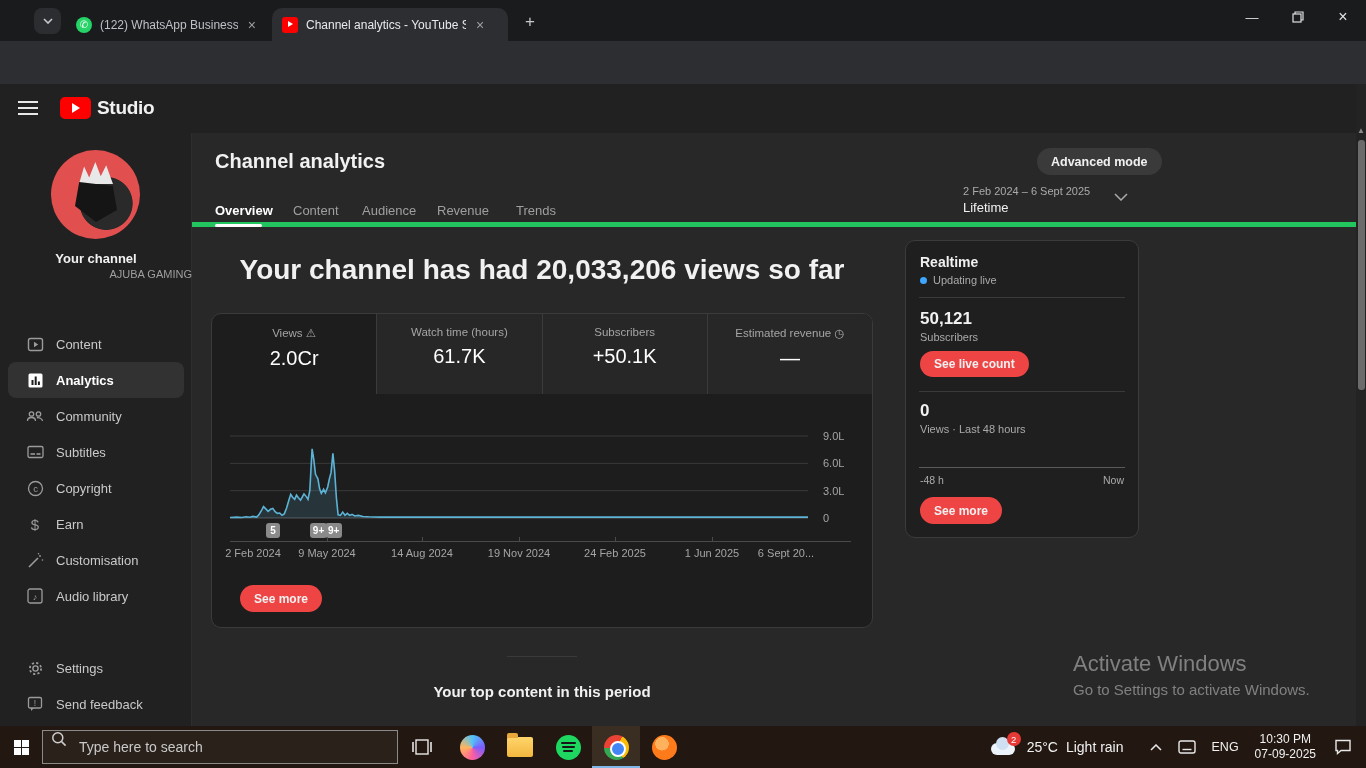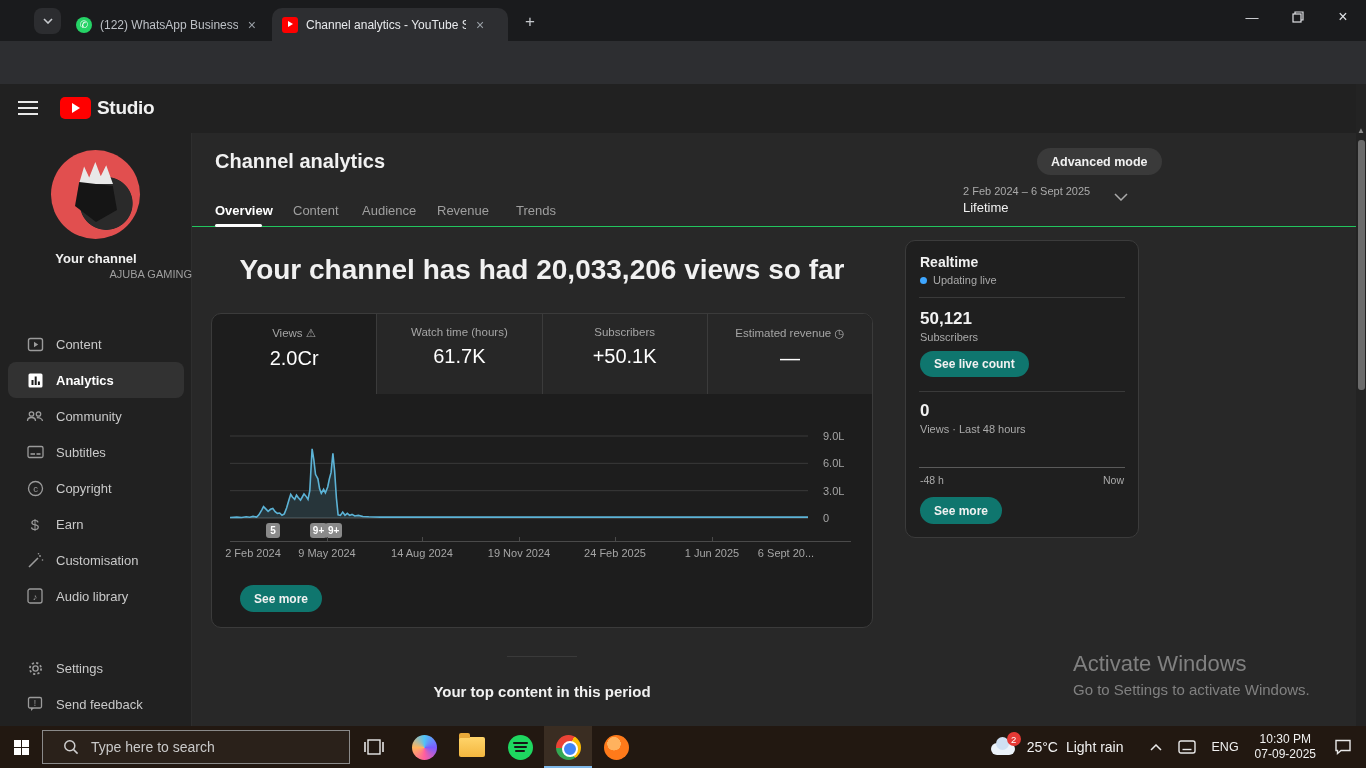--- a/index.html
+++ b/index.html
@@ -50,57 +50,57 @@
   .sb-item.active .ic{color:#fff;}
   .sb-item>*{position:relative;}
   
   .page{position:absolute;left:192px;top:133px;width:1164px;height:593px;background:#282828;}
   .ptitle{position:absolute;left:23px;top:17px;font-size:20px;font-weight:bold;}
   .advbtn{position:absolute;left:845px;top:15px;height:27px;border-radius:14px;background:#3a3a3a;color:#f1f1f1;font-size:12.5px;font-weight:bold;display:flex;align-items:center;padding:0 14px;}
   .daterange{position:absolute;left:771px;top:52px;width:150px;}
   .daterange .r1{font-size:11px;color:#aaa;}
   .daterange .r2{font-size:13px;color:#f1f1f1;margin-top:3px;}
   .ddchev{position:absolute;left:922px;top:60px;color:#aaa;}
-  .ptabs{position:absolute;left:0;top:67px;width:1164px;height:27px;border-bottom:1px solid #22c55e;}
+  .ptabs{position:absolute;left:0;top:67px;width:1164px;height:27px;border-bottom:5px solid #22c55e;}
   .ptab{position:absolute;top:3px;font-size:13px;color:#9f9f9f;}
   .ptab.sel{color:#fff;font-weight:bold;}
   .ptab-underline{position:absolute;left:23px;top:24px;width:47px;height:3px;background:#fff;border-radius:2px;}
   .headline{position:absolute;left:19px;top:121px;width:662px;text-align:center;font-size:28px;font-weight:bold;}
   .maincard{position:absolute;left:19px;top:180px;width:662px;height:315px;background:#1d1d1d;border:1px solid #3b3b3b;border-radius:10px;}
   .mrow{position:absolute;left:0;top:0;width:660px;height:80px;display:flex;}
   .mcell{flex:1;position:relative;text-align:center;padding-top:12px;}
   .mcell+.mcell{border-left:1px solid #3b3b3b;}
   .mcell.unsel{background:#272727;}
   .mcell:first-child{border-radius:9px 0 0 0;}
   .mcell:last-child{border-radius:0 9px 0 0;}
   .mlabel{font-size:11.5px;color:#a5a5a5;}
   .mvalue{font-size:20px;color:#fff;margin-top:7px;}
   .chartbox{position:absolute;left:18px;top:117px;width:640px;height:135px;}
   .ylab{position:absolute;left:593px;font-size:11px;color:#a5a5a5;}
   .xlab{position:absolute;top:116px;font-size:11px;color:#a5a5a5;transform:translateX(-50%);white-space:nowrap;}
   .chart-marker{position:absolute;top:92px;height:15px;min-width:14px;padding:0 3px;background:#8a8a8a;border-radius:3px;color:#fff;font-size:10px;font-weight:bold;display:flex;align-items:center;justify-content:center;}
   .xaxis{position:absolute;left:0;top:110px;width:621px;height:1px;background:#4a4a4a;}
   .xtick{position:absolute;top:106px;width:1px;height:4px;background:#4a4a4a;}
-  .pillbtn{background:#0f766e;border-radius:14px;color:#f1f1f1;font-size:12px;font-weight:bold;display:inline-flex;align-items:center;padding:0 14px;height:27px;}
+  .pillbtn{background:#ef4444;border-radius:14px;color:#f1f1f1;font-size:12px;font-weight:bold;display:inline-flex;align-items:center;padding:0 14px;height:27px;}
   .rtcard{position:absolute;left:713px;top:107px;width:234px;height:298px;background:#1f1f1f;border:1px solid #3b3b3b;border-radius:10px;}
   .rt-div{position:absolute;left:13px;right:13px;height:1px;background:#3a3a3a;}
   .topcontent{position:absolute;left:19px;top:550px;width:662px;text-align:center;font-size:15px;font-weight:bold;}
   .cardpeek{position:absolute;left:315px;top:523px;width:70px;height:1px;background:#3a3a3a;}
   .watermark{position:absolute;left:881px;top:518px;color:#969696;opacity:.8;}
   .watermark .w1{font-size:22px;}
   .watermark .w2{font-size:15px;margin-top:4px;}
   .scrollbar{position:absolute;left:1356px;top:84px;width:10px;height:642px;background:#232323;}
   .scrollthumb{position:absolute;left:1.5px;top:56px;width:7px;height:250px;background:#6b6b6b;border-radius:3px;}
   .scrollarrow{position:absolute;left:1px;top:42px;color:#8a8a8a;font-size:8px;}
   
   .taskbar{position:absolute;left:0;top:726px;width:1366px;height:42px;background:#221811;display:flex;align-items:center;}
   .tb-start{width:42px;height:42px;display:flex;align-items:center;justify-content:center;}
   .winlogo{width:15px;height:15px;display:grid;grid-template-columns:7px 7px;grid-gap:1.5px;}
   .winlogo i{background:#fff;width:7px;height:7px;}
-  .tb-search{width:308px;height:34px;margin-left:0;background:#2a211a;border:1px solid #8a8a8a;display:flex;align-items:center;padding-left:20px;color:#cfcfcf;}
+  .tb-search{width:356px;height:34px;margin-left:0;background:#2a211a;border:1px solid #8a8a8a;display:flex;padding-left:8px;color:#cfcfcf;}
   .tb-search input{background:transparent;border:none;outline:none;color:#d5d5d5;font-size:14px;margin-left:10px;width:230px;}
   .tb-search input::placeholder{color:#c9c9c9;}
   .tb-ic{width:48px;height:42px;display:flex;align-items:center;justify-content:center;position:relative;}
   .tb-ic.active{background:#3a2d22;box-shadow:inset 0 -2px 0 #7fb8e8;}
   .chrome-logo{width:25px;height:25px;border-radius:50%;background:conic-gradient(from -90deg,#ea4335 0 33%,#fbbc05 0 66%,#34a853 0 100%);position:relative;}
   .chrome-logo:after{content:"";position:absolute;left:6.5px;top:6.5px;width:12px;height:12px;border-radius:50%;background:#4285f4;border:2.2px solid #fff;}
   .spotify-logo{width:25px;height:25px;border-radius:50%;background:#1ed760;position:relative;overflow:hidden;}
   .spotify-logo i{position:absolute;left:5px;background:#161616;border-radius:3px;height:2.2px;}
   .copilot-logo{width:25px;height:25px;border-radius:50%;background:conic-gradient(#4fc3f7,#7c5cff,#ff5e9e,#ffb45e,#4fc3f7);}
   .fl-logo{width:25px;height:25px;border-radius:50%;background:radial-gradient(circle at 40% 35%,#ffb25e 0 30%,#ff7a1a 31% 75%,#d9560e 76%);}

